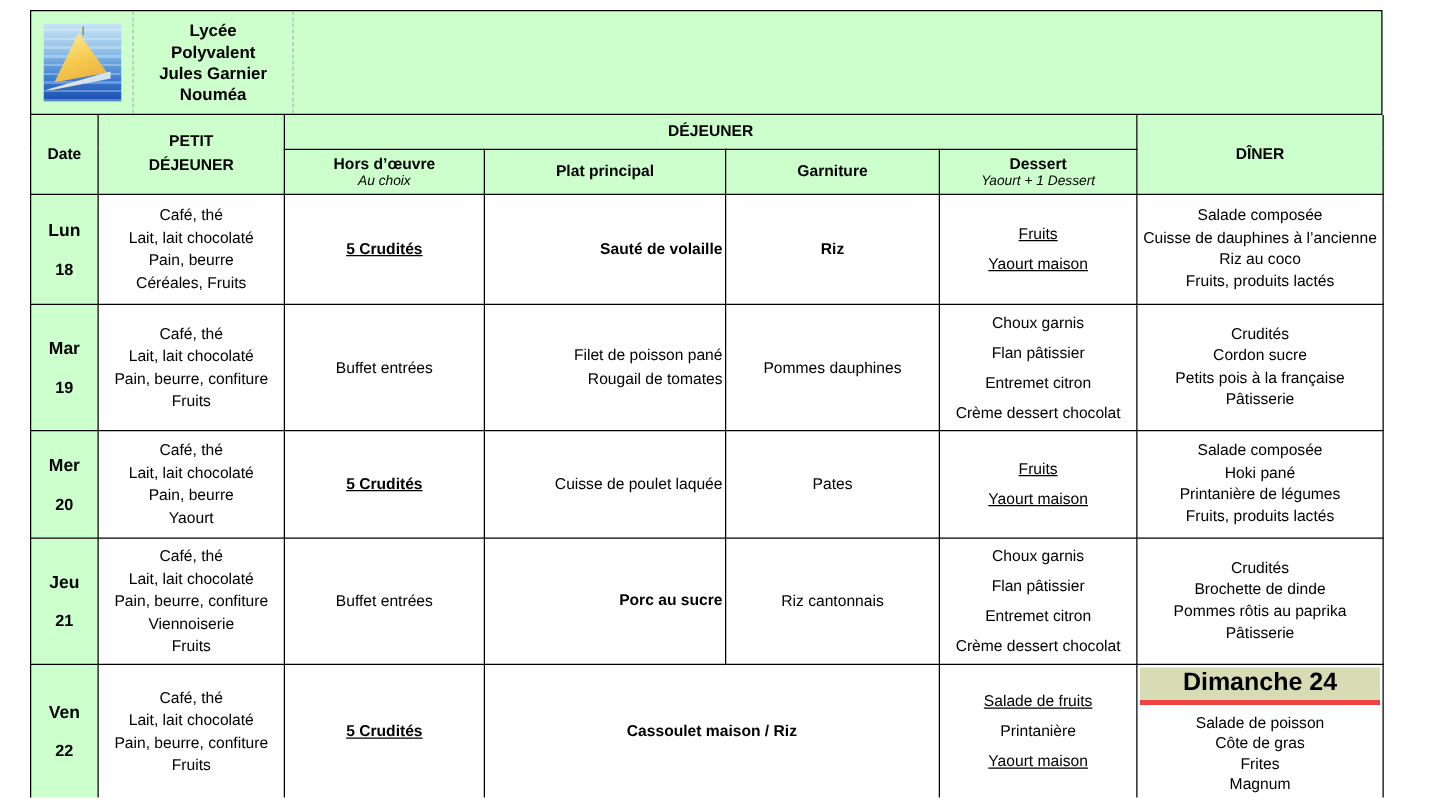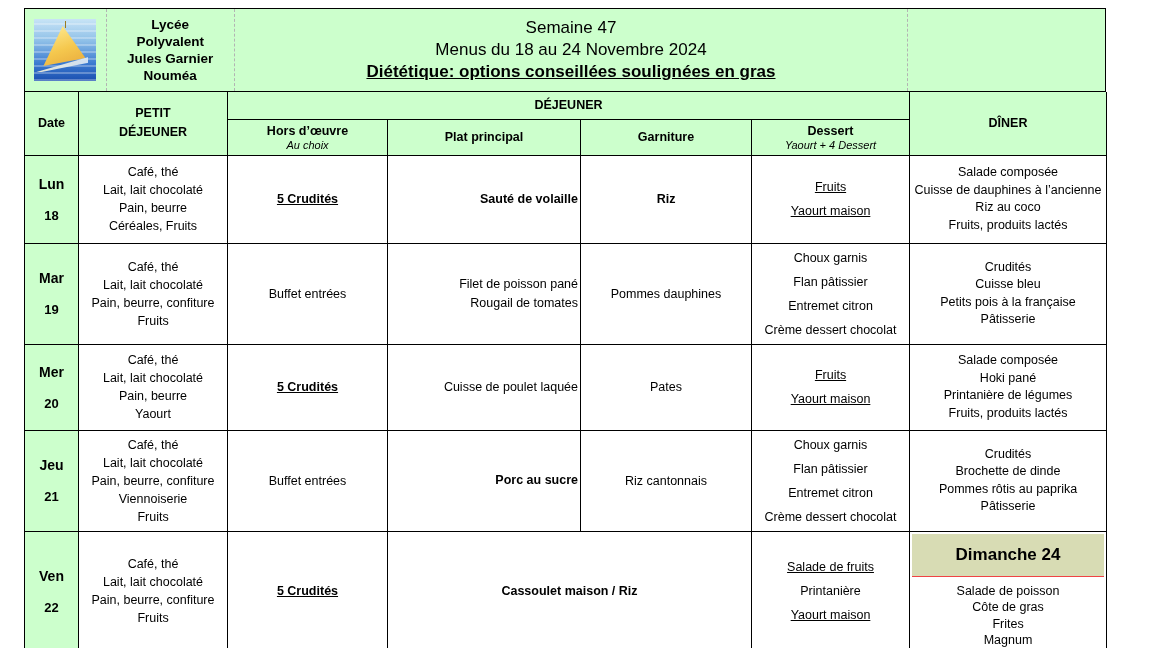--- a/index.html
+++ b/index.html
@@ -53,23 +53,23 @@
   .day-cell .day { font-size:14px; line-height:16px; }
   .day-cell .daynum { font-size:13px; margin-top:16px; }
 
   .lines .line { line-height:18px; }
   .dessert .line { line-height:24px; }
   .dinner .line { line-height:17.5px; }
   .mainrow .line { line-height:19px;text-align:right; }
 
   
   td.sunday-cell { padding:0; vertical-align:top; }
-  .sunday-header { height:43px; background:var(--olive,#d8dcb4); border-bottom:1px solid #ef4444;
+  .sunday-header { height:30px; background:var(--olive,#d8dcb4); border-bottom:4px solid #ef4444;
                    display:flex; align-items:center; justify-content:center;
-                   font-weight:bold; font-size:17px; }
+                   font-weight:bold; font-size:20px; }
   .sunday-items { padding-top:6px;text-align:center; }
   .sunday-items .line { line-height:16.5px; }
 </style>
 </head>
 <body>
 
 <div class="sheet">
   <div class="tablewrap">
 
     <div class="band">
@@ -77,25 +77,20 @@
         <div class="logo">
           <div class="logo-mast"></div>
           <div class="logo-tri"></div>
           <div class="logo-swoosh"></div>
         </div>
       </div>
       <div class="band-cell cell-school">Lycée
 Polyvalent
 Jules Garnier
 Nouméa</div>
-      <div class="band-cell cell-title">
-        <div class="title-l1">Semaine 47</div>
-        <div class="title-l2">Menus du 18 au 24 Novembre 2024</div>
-        <div class="title-l3">Diététique: options conseillées soulignées en gras</div>
-      </div>
       <div class="band-cell cell-spare"></div>
     </div>
 
     <table class="menu">
       <colgroup>
         <col style="width:54px">
           <col style="width:149px">
           <col style="width:160px">
         <col style="width:193px">
           <col style="width:171px">
@@ -117,21 +112,21 @@
           <span class="note">Au choix</span>
         </td>
         <td class="hdr sub">
           <span>Plat principal</span>
         </td>
         <td class="hdr sub">
           <span>Garniture</span>
         </td>
         <td class="hdr sub">
           <span>Dessert</span>
-          <span class="note">Yaourt + 4 Dessert</span>
+          <span class="note">Yaourt + 1 Dessert</span>
         </td>
       </tr>
 
       <tr class="r1">
         <td class="day-cell">
           <div class="day">Lun</div>
           <div class="daynum">18</div>
         </td>
         <td class="lines">
               <div class="line"><span>Café, thé</span></div>
@@ -182,21 +177,21 @@
               <div class="line"><span>Pommes dauphines</span></div>
             </td>
         <td class="lines dessert">
               <div class="line"><span>Choux garnis</span></div>
               <div class="line"><span>Flan pâtissier</span></div>
               <div class="line"><span>Entremet citron</span></div>
               <div class="line"><span>Crème dessert chocolat</span></div>
             </td>
         <td class="lines dinner">
               <div class="line"><span>Crudités</span></div>
-              <div class="line"><span>Cuisse bleu</span></div>
+              <div class="line"><span>Cordon sucre</span></div>
               <div class="line"><span>Petits pois à la française</span></div>
               <div class="line"><span>Pâtisserie</span></div>
             </td>
       </tr>
 
       <tr class="r3">
         <td class="day-cell">
           <div class="day">Mer</div>
           <div class="daynum">20</div>
         </td>

